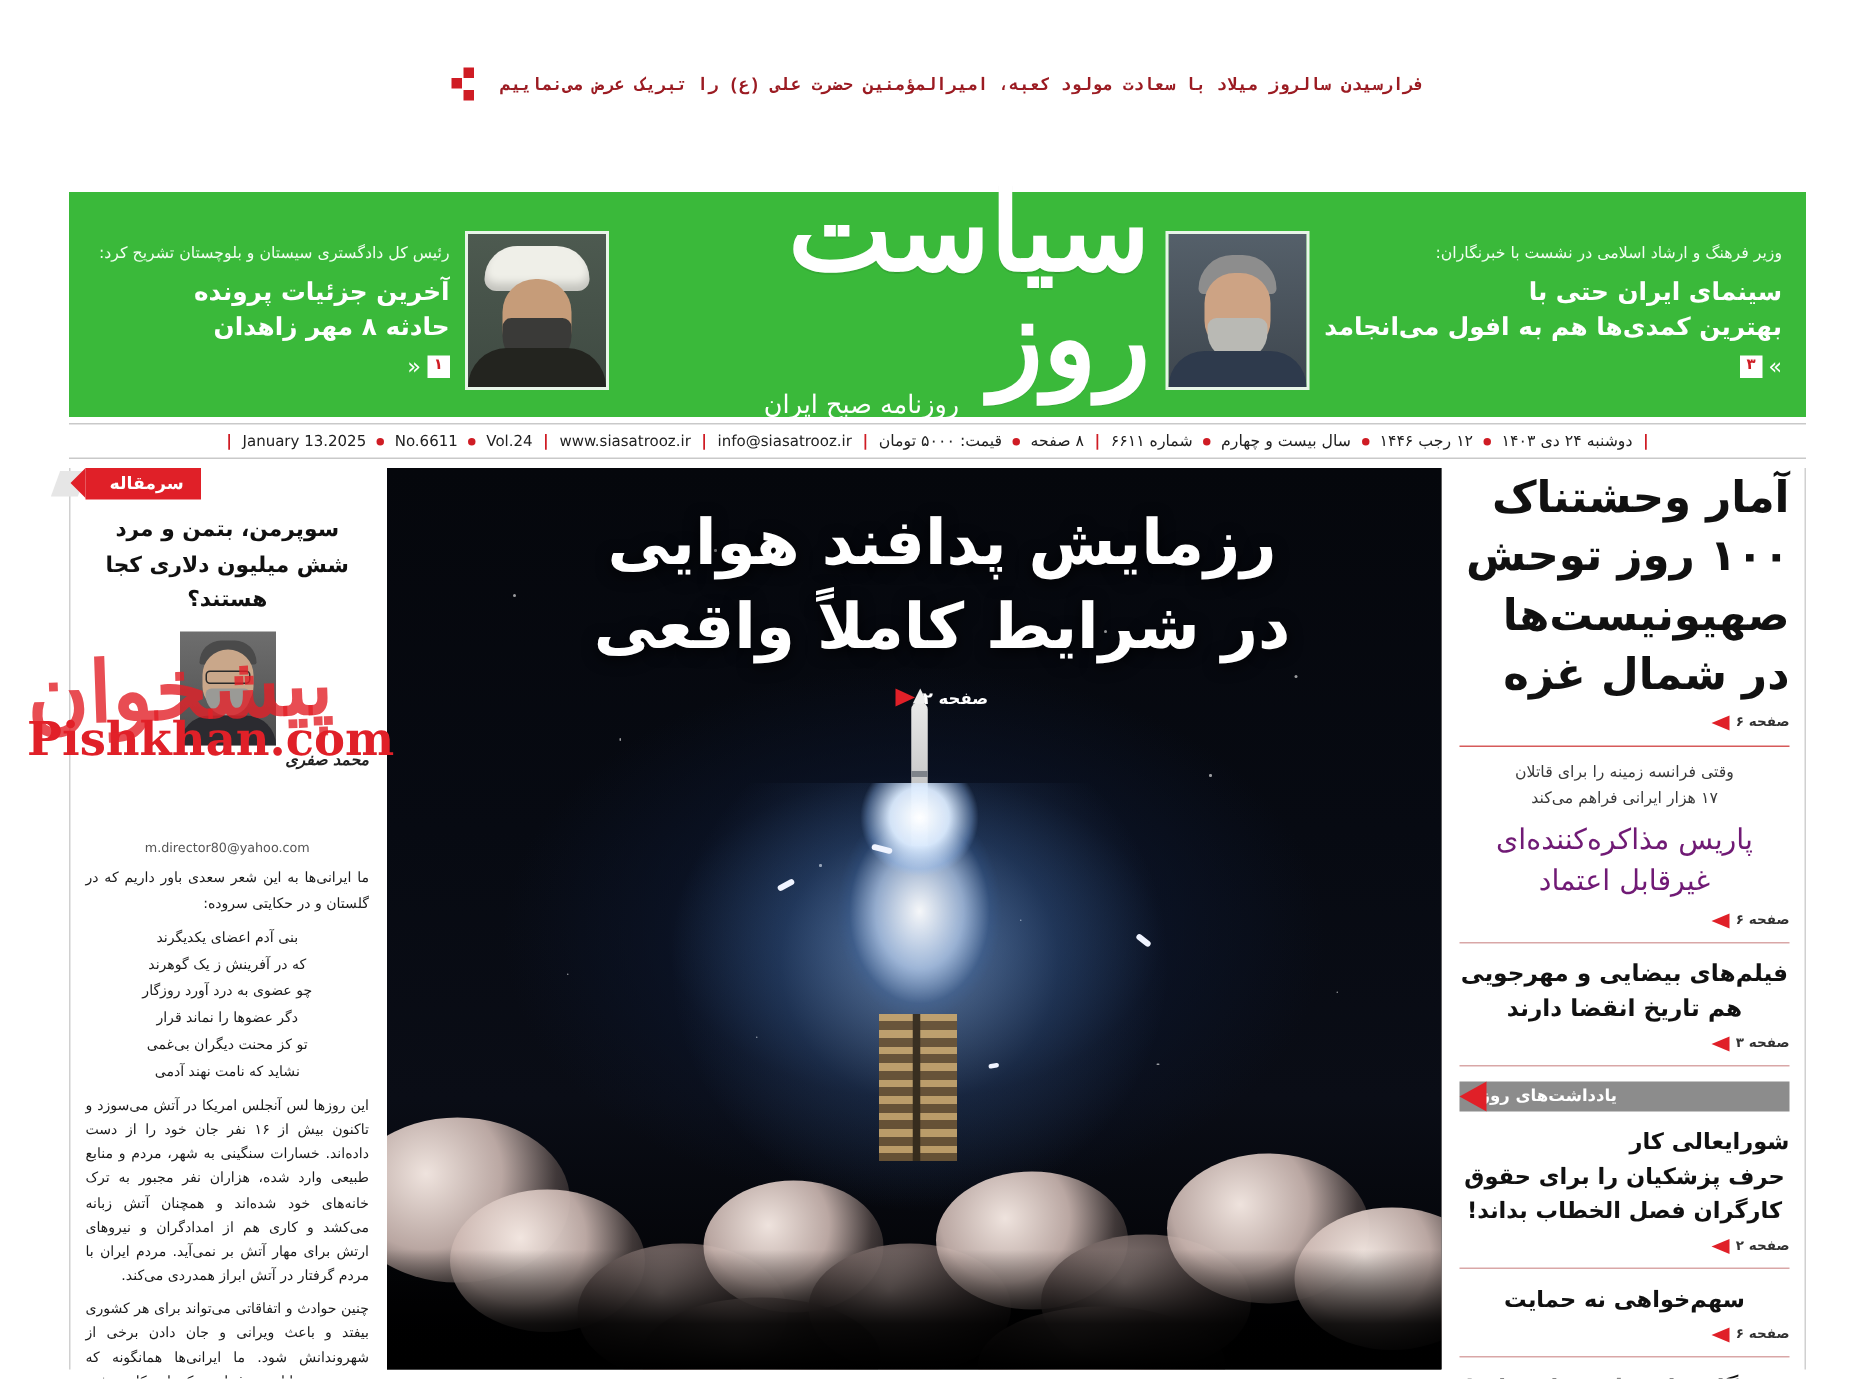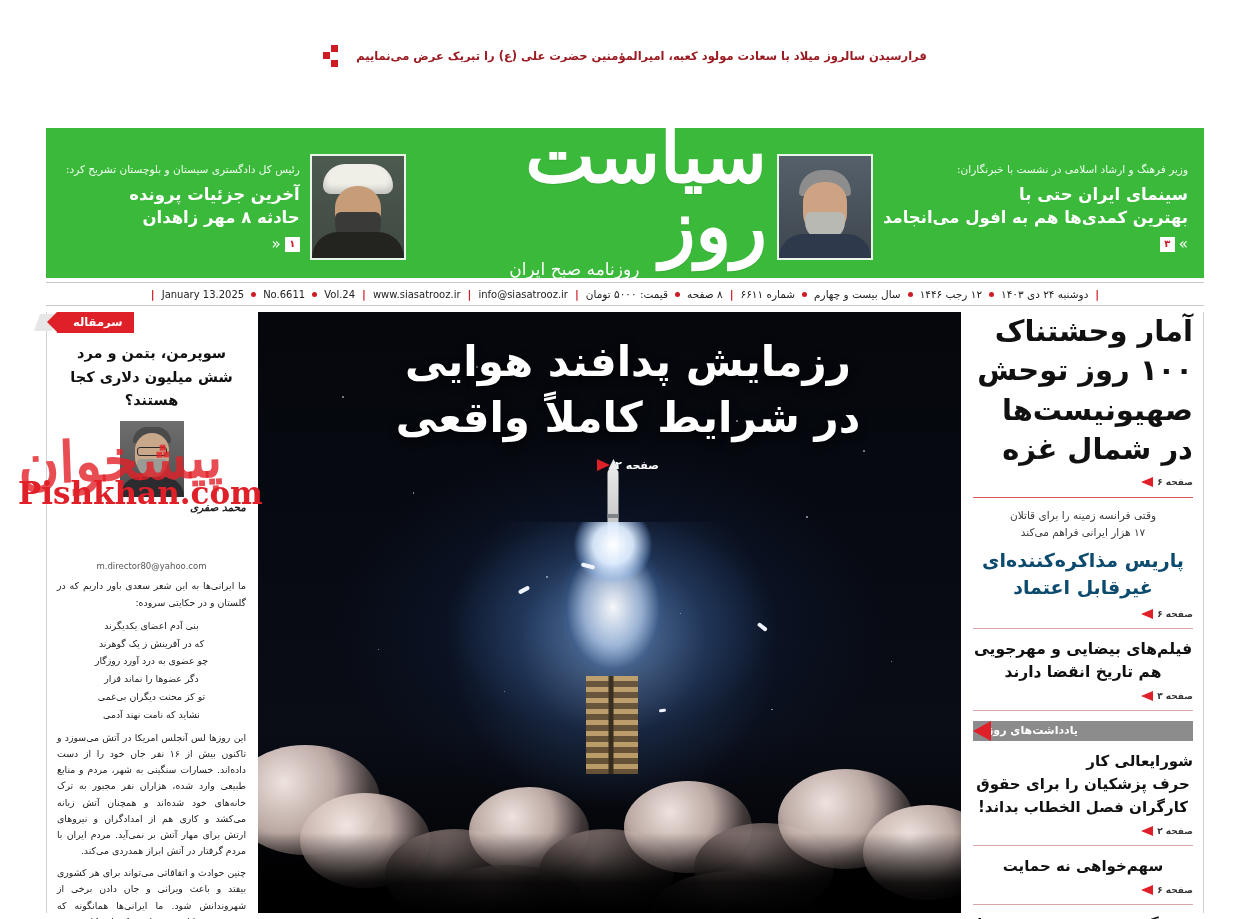--- a/index.html
+++ b/index.html
@@ -24,20 +24,21 @@
     background: #ffffff;
     display: flex;
     align-items: center;
     justify-content: center;
   }
   .greeting-inner {
     display: flex;
     align-items: center;
     gap: 17px;
     transform: translateY(-8px);
+    font-family: Liberation Mono, monospace;
   }
   .greeting-text {
     font-size: 11.5px;
     color: #9b1b22;
     font-weight: bold;
     letter-spacing: -0.2px;
     direction: rtl;
     white-space: nowrap;
   }
   .greeting-mark {
@@ -554,23 +555,23 @@
   .hr-red  { border: 0; border-top: 1.6px solid #d65a5a; margin: 10px 0 9px 0; }
   .kicker-2 {
     font-size: 10.5px;
     line-height: 1.62;
     color: #3a3a3a;
     text-align: center;
     margin-bottom: 6px;
   }
   .mid-teaser {
     font-size: 19px;
-    font-weight: bold;
+    font-weight: normal;
     line-height: 1.45;
-    color: #0c4a6e;
+    color: #701a75;
     text-align: center;
     letter-spacing: -0.3px;
   }
   .small-teaser {
     font-size: 15.5px;
     font-weight: bold;
     line-height: 1.5;
     color: #111;
     text-align: center;
   }

